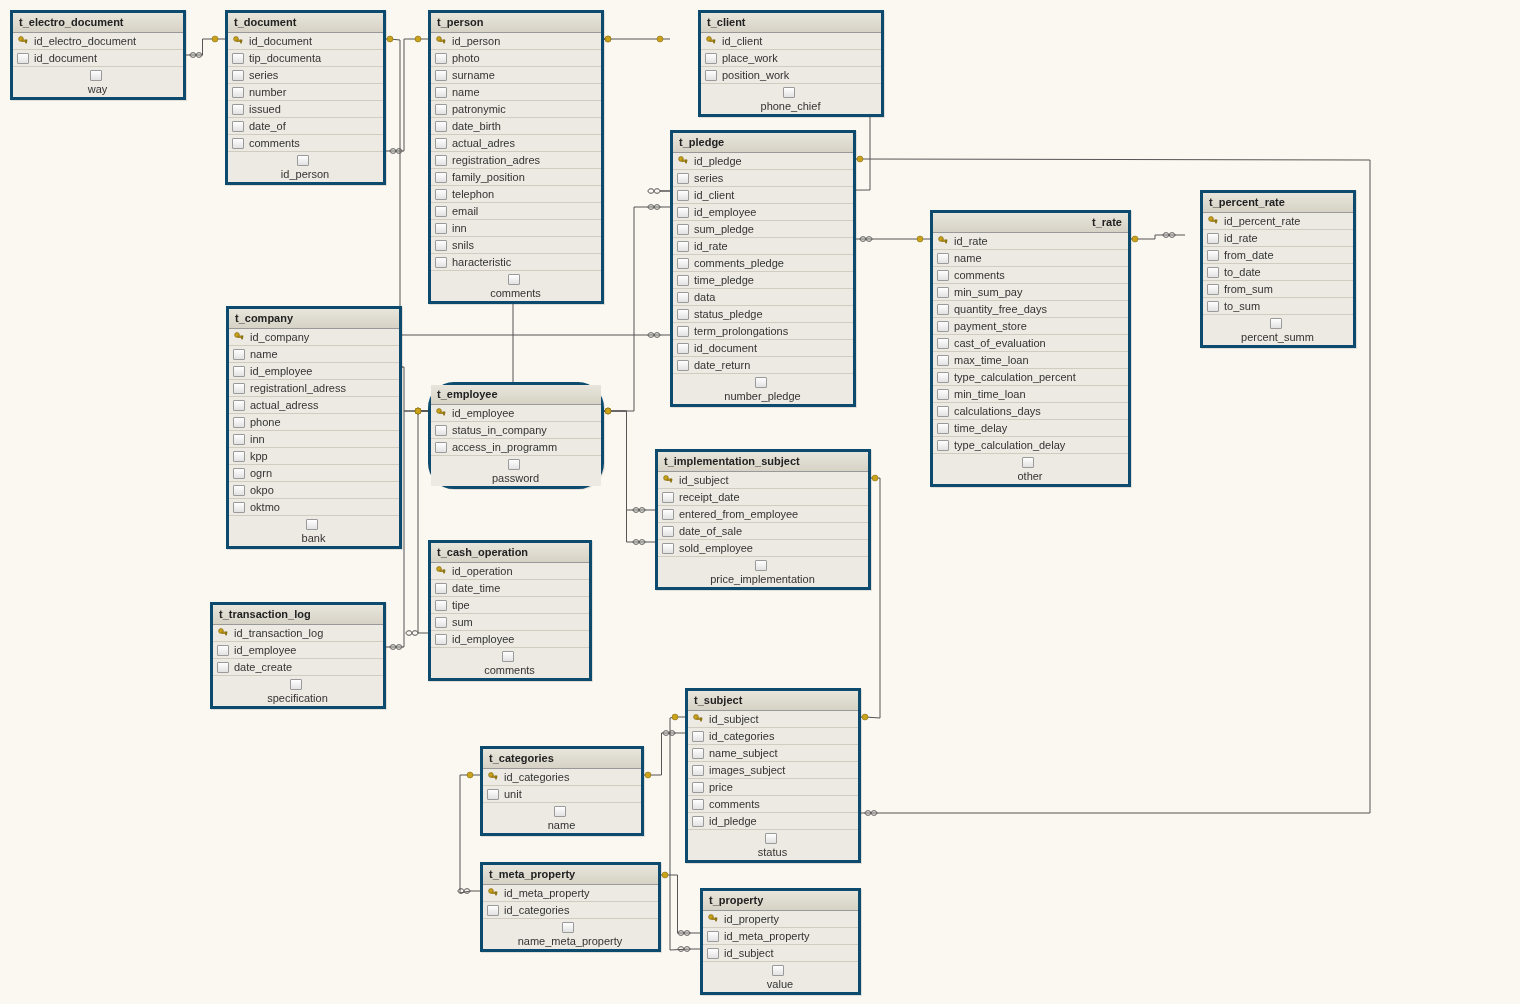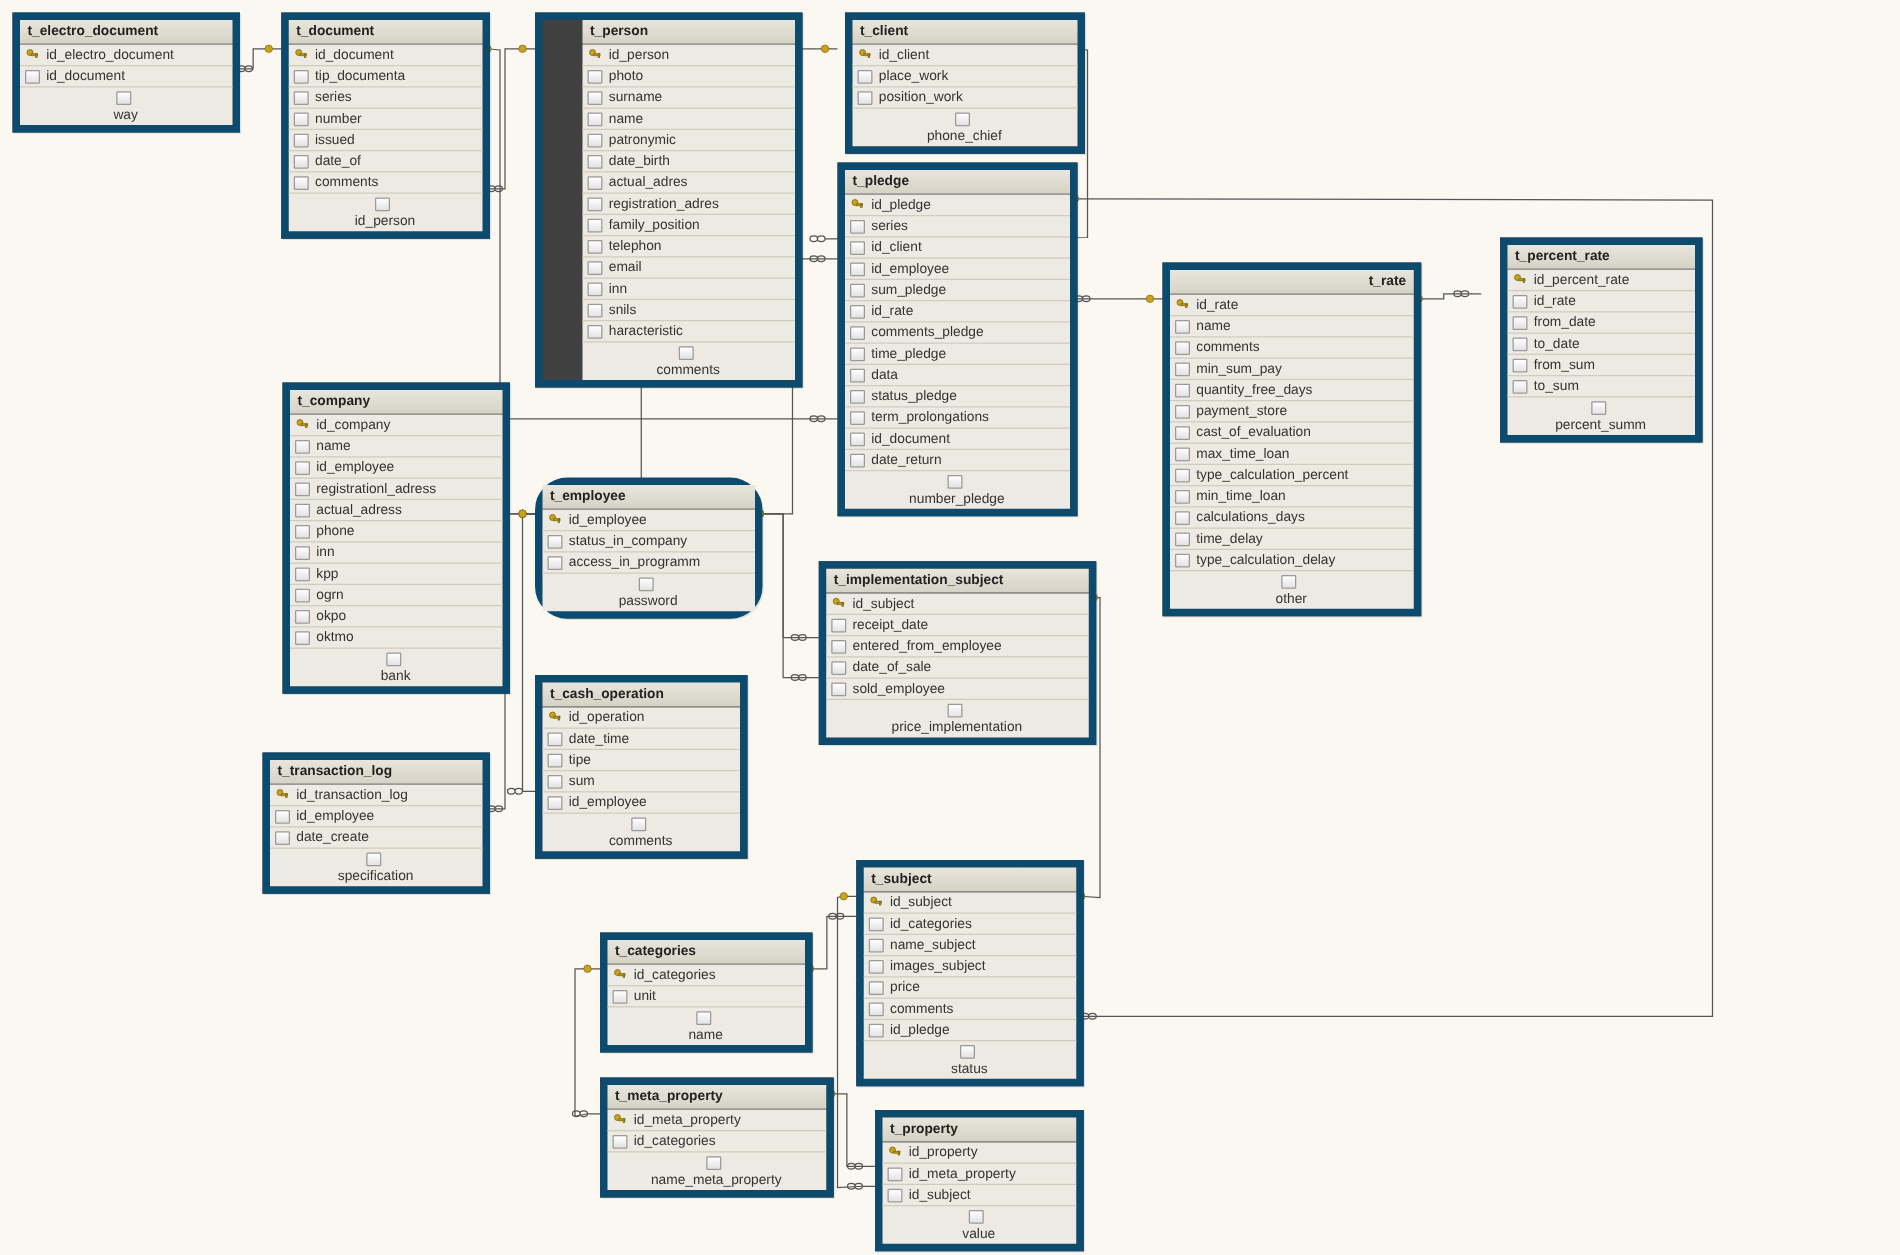--- a/index.html
+++ b/index.html
@@ -9,22 +9,22 @@
     height: 1004px;
     background: #fbf8f1;
     font-family: Tahoma, Arial, sans-serif;
     font-size: 11px;
     color: #333;
     position: relative;
     overflow: hidden;
   }
   .table {
     position: absolute;
-    border: 6px solid #0c4a6e;
-    background: #404040;
+    border: 3px solid #0c4a6e;
+    background: #737373;
     box-shadow: 1px 1px 0 rgba(0,0,0,.1);
     min-width: 150px;
   }
   .table .title {
     background: linear-gradient(#e8e5dc, #d6d2c5);
     border-bottom: 1px solid #999;
     font-weight: bold;
     padding: 3px 6px 4px 6px;
     color: #222;
     white-space: nowrap;
@@ -215,21 +215,21 @@
           <span>comments</span>
         </div>
         <div class="row">
           <span class="ico">
             <span class="colico"></span>
           </span>
           <span>id_person</span>
         </div>
       </div>
     </div>
-    <div class="table" style="left: 428px; top: 10px; width: 170px; padding-left: 32px;">
+    <div class="table" style="left: 428px; top: 10px; width: 170px;">
       <div class="title">t_person</div>
       <div class="rows">
         <div class="row">
           <span class="ico">
             <svg width="12" height="12" viewBox="0 0 12 12">
               <g class="keyico" fill="#c9a21a" stroke="#7a620d" stroke-width=".6">
                 <circle cx="4" cy="4" r="2.4"></circle>
                 <rect x="5" y="5" width="5" height="1.6"></rect>
                 <rect x="8.5" y="5" width="1.2" height="3"></rect>
               </g>
@@ -316,21 +316,21 @@
           <span>haracteristic</span>
         </div>
         <div class="row">
           <span class="ico">
             <span class="colico"></span>
           </span>
           <span>comments</span>
         </div>
       </div>
     </div>
-    <div class="table" style="left: 676px; top: 10px; width: 180px;">
+    <div class="table" style="left: 698px; top: 10px; width: 180px;">
       <div class="title">t_client</div>
       <div class="rows">
         <div class="row">
           <span class="ico">
             <svg width="12" height="12" viewBox="0 0 12 12">
               <g class="keyico" fill="#c9a21a" stroke="#7a620d" stroke-width=".6">
                 <circle cx="4" cy="4" r="2.4"></circle>
                 <rect x="5" y="5" width="5" height="1.6"></rect>
                 <rect x="8.5" y="5" width="1.2" height="3"></rect>
               </g>

